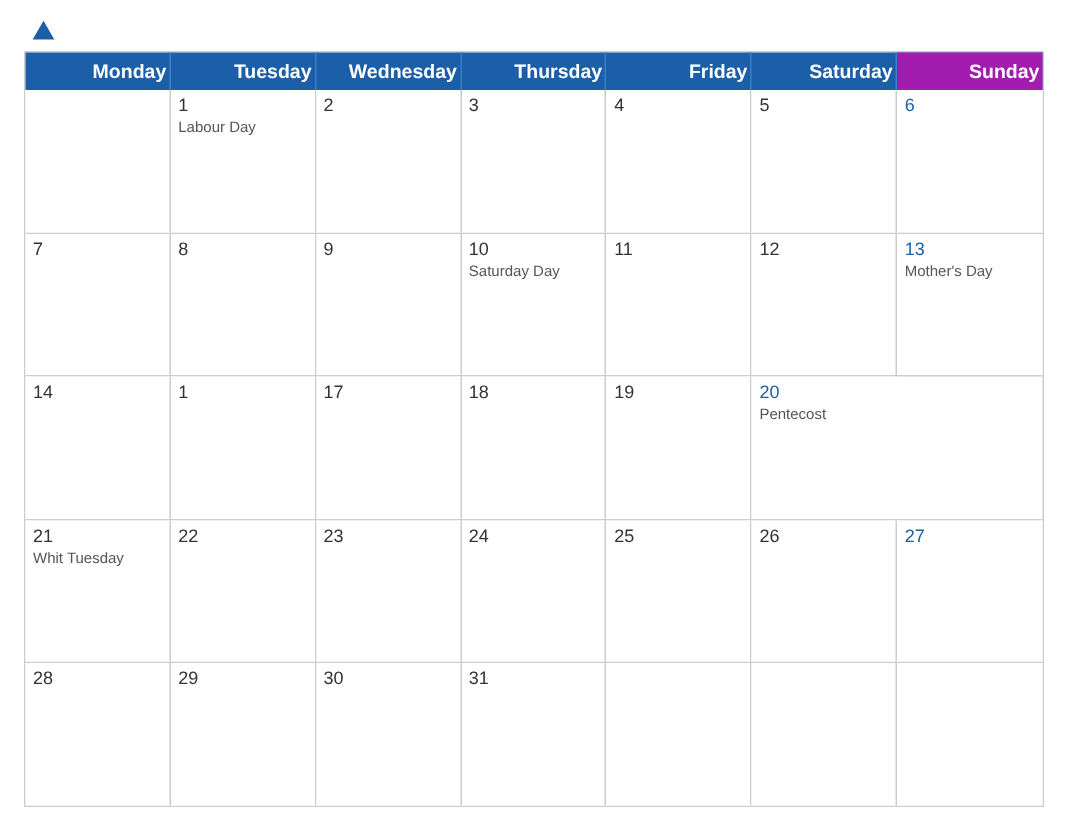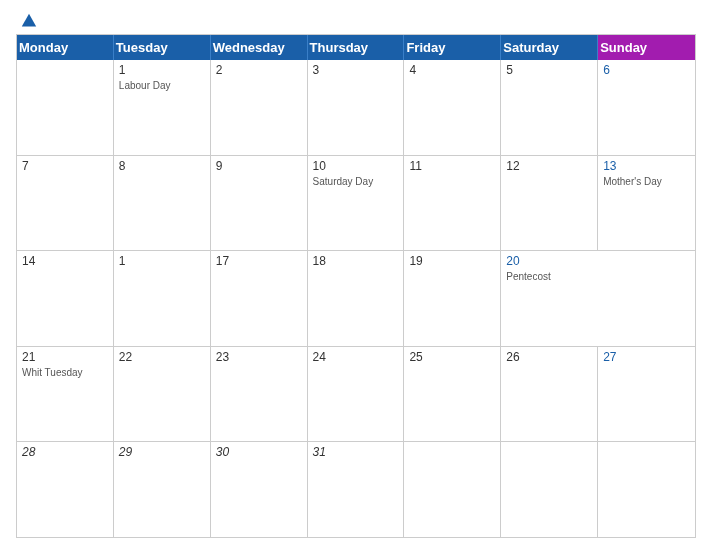--- a/index.html
+++ b/index.html
@@ -69,21 +69,21 @@
       flex-direction: column;
       border: 1px solid #ccc;
     }
     .cal-header-row {
       display: grid;
       grid-template-columns: repeat(7, 1fr);
       background: #1a5fa8;
     }
     .cal-header-cell {
       color: #fff;
-      text-align: left;
+      text-align: right;
       padding: 5px 2px;
       font-size: 13px;
       font-weight: bold;
       border-right: 1px solid #3a7fc8;
     }
     .cal-header-cell:last-child {
       border-right: none;
     }
     .cal-body {
       flex: 1;
@@ -91,21 +91,20 @@
       flex-direction: column;
     }
     .cal-row {
       display: grid;
       grid-template-columns: repeat(7, 1fr);
       flex: 1;
       border-bottom: 1px solid #ccc;
     }
     .cal-row:last-child {
       border-bottom: none;
-      font-style: italic;
     }
     .cal-cell {
       border-right: 1px solid #ccc;
       padding: 3px 5px;
       position: relative;
       min-height: 70px;
     }
     .cal-cell:last-child {
       border-right: none;
     }

